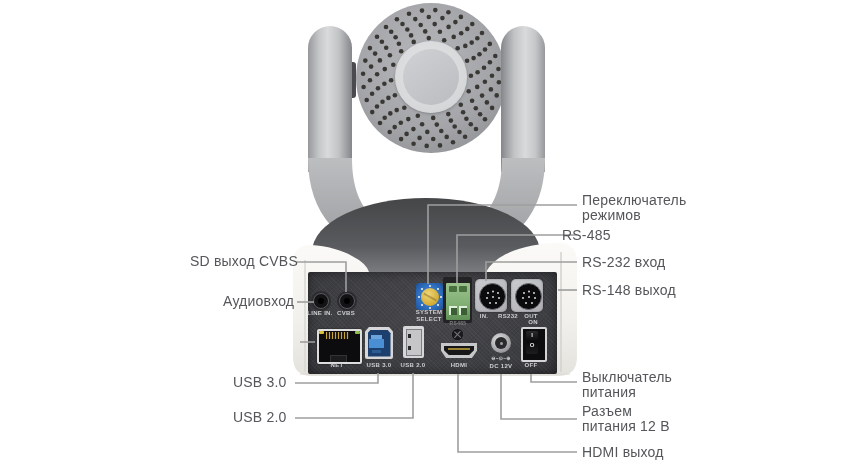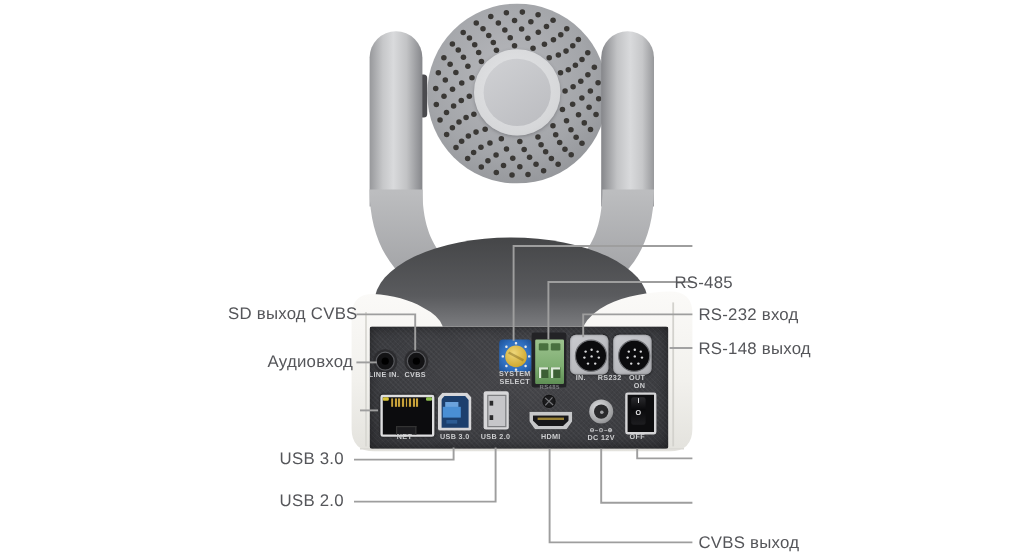--- a/index.html
+++ b/index.html
@@ -398,25 +398,37 @@
   <div class="callout" style="left:223px;top:294px;z-index:8">
     <span class="ln">Аудиовход</span>
   </div>
   <div class="callout" style="left:233px;top:375px;z-index:8">
     <span class="ln">USB 3.0</span>
   </div>
   <div class="callout" style="left:233px;top:410px;z-index:8">
     <span class="ln">USB 2.0</span>
   </div>
 
+  <div class="callout" style="left:582px;top:193px;z-index:8">
+    <span class="ln">Переключатель</span>
+    <span class="ln">режимов</span>
+  </div>
   <div class="callout" style="left:562px;top:228px;z-index:8">
     <span class="ln">RS-485</span>
   </div>
   <div class="callout" style="left:582px;top:255px;z-index:8">
     <span class="ln">RS-232 вход</span>
   </div>
   <div class="callout" style="left:582px;top:283px;z-index:8">
     <span class="ln">RS-148 выход</span>
   </div>
+  <div class="callout" style="left:582px;top:370px;z-index:8">
+    <span class="ln">Выключатель</span>
+    <span class="ln">питания</span>
+  </div>
+  <div class="callout" style="left:582px;top:404px;z-index:8">
+    <span class="ln">Разъем</span>
+    <span class="ln">питания 12 В</span>
+  </div>
   <div class="callout" style="left:582px;top:445px;z-index:8">
-    <span class="ln">CVBS выход</span>
+    <span class="ln">HDMI выход</span>
   </div>
 </div>
 
 </body></html>

